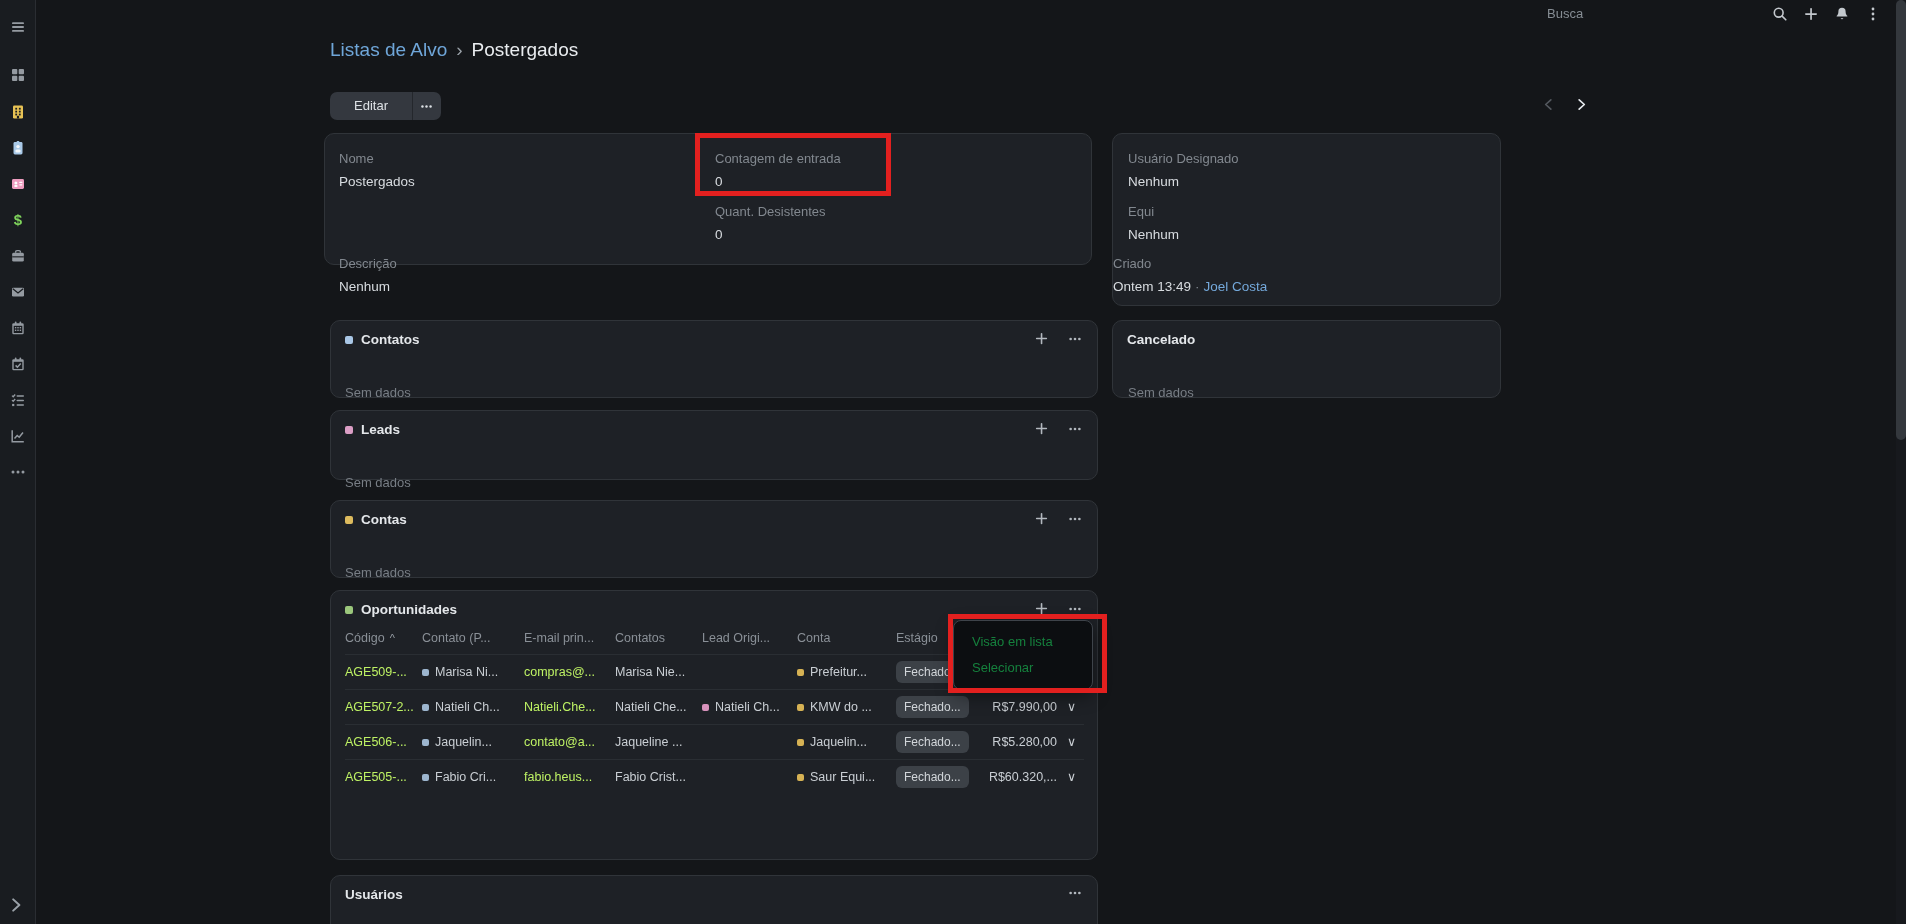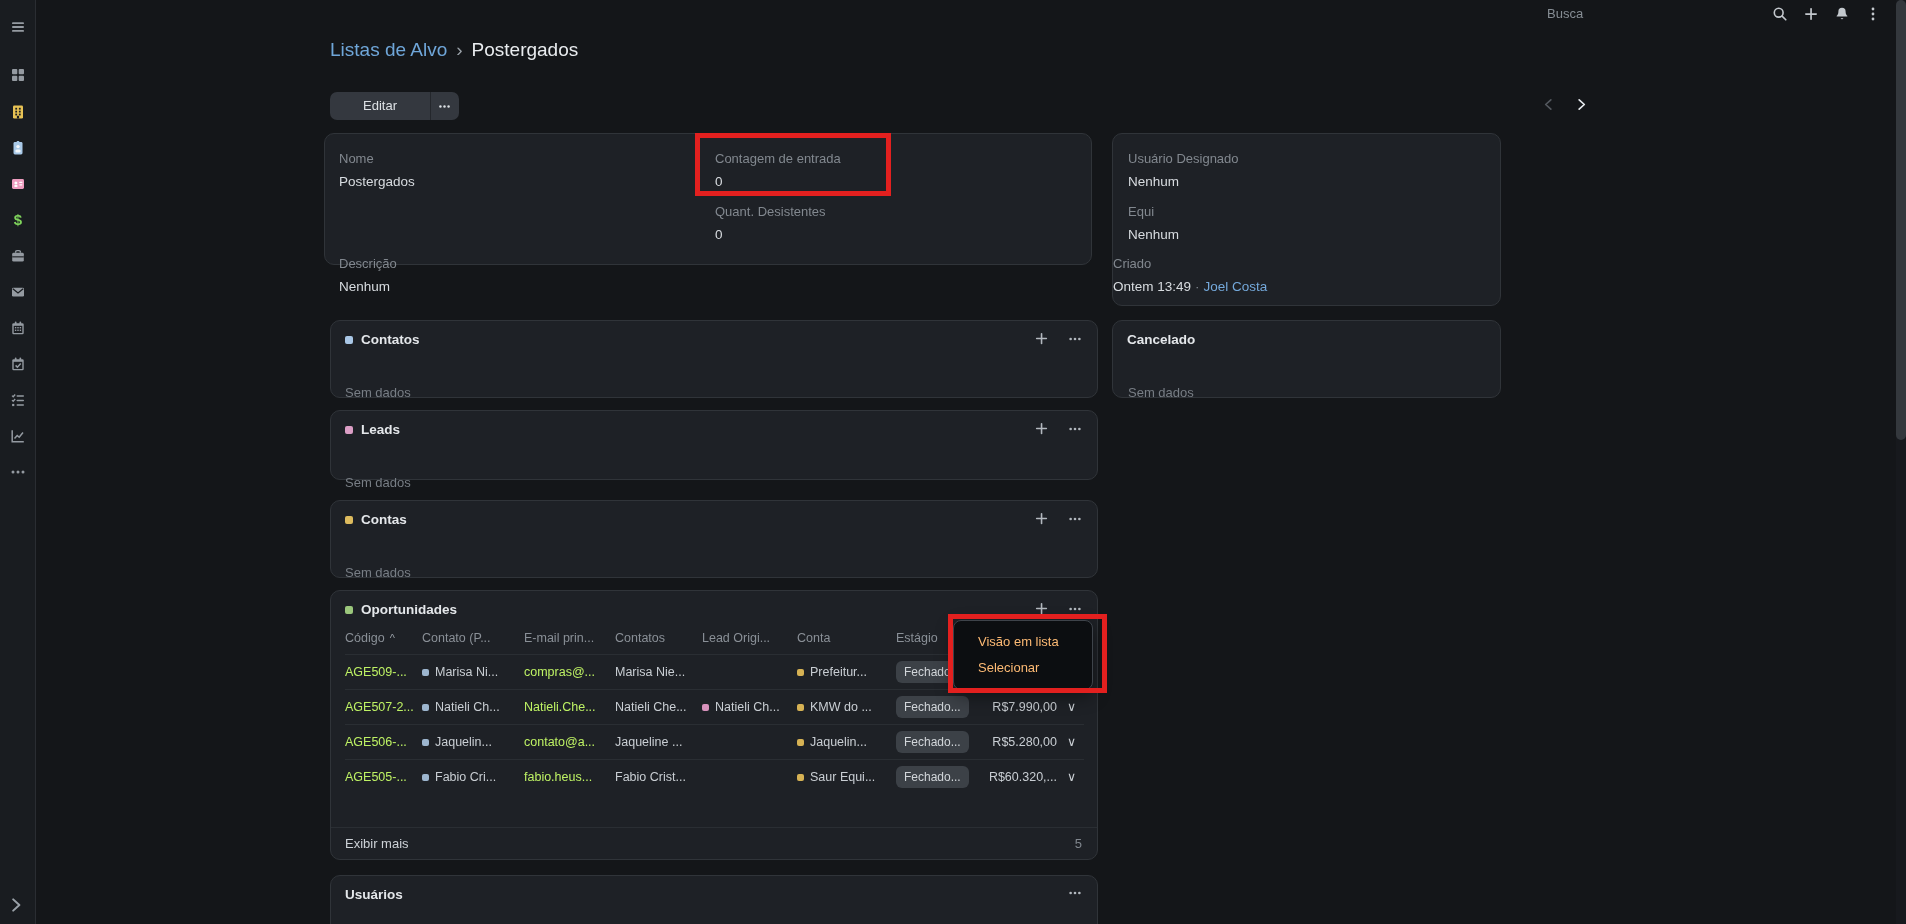--- a/index.html
+++ b/index.html
@@ -17,21 +17,21 @@
 .topbar-search{position:absolute;left:1547px;top:6px;font-size:13px;color:#868d94;cursor:text}
 .topbar-icons{position:absolute;left:1772px;top:6px;display:flex;gap:15px;color:#c3c8cd}
 .tb-ic{width:16px;height:16px;cursor:pointer}
 
 
 .breadcrumb{position:absolute;left:330px;top:39px;font-size:19px}
 .bc-parent{color:#6fa6d9;cursor:pointer}
 .bc-sep{color:#9aa1a8;margin:0 9px}
 .bc-current{color:#e9ecef}
 .btn-edit{position:absolute;left:330px;top:92px;height:28px;display:inline-flex;background:#34383f;border-radius:7px;overflow:hidden;font-size:13px;color:#dde1e5}
-.btn-edit .seg-main{padding:0 33px;line-height:28px;cursor:pointer}
+.btn-edit .seg-main{padding:0 24px;line-height:28px;cursor:pointer}
 .btn-edit .seg-div{width:1px;background:#24272c}
 .btn-edit .seg-more{width:28px;display:flex;align-items:center;justify-content:center;cursor:pointer}
 .nav-arrows{position:absolute;left:1541px;top:97px;display:flex;gap:18px}
 .nav-prev{color:#53585e;cursor:pointer}
 .nav-next{color:#e6eaee;cursor:pointer}
 
 
 .panel{position:absolute;background:#1e2126;border:1px solid #303439;border-radius:10px}
 #panel-overview{left:324px;top:133px;width:768px;height:132px}
 #panel-sideinfo{left:1112px;top:133px;width:389px;height:173px}
@@ -74,21 +74,21 @@
 .td-value{text-align:right;color:#d9dde1;padding-right:2px}
 .td-caret{text-align:center;color:#81878e;font-size:10px}
 .td-caret span{cursor:pointer}
 .sort-ind{color:#9aa1a8;margin-left:5px;font-size:11px}
 .show-more{position:absolute;left:0;right:0;bottom:0;height:32px;border-top:1px solid #2a2e33;font-size:13px;line-height:31px}
 .sm-label{position:absolute;left:14px;color:#ccd1d6;cursor:pointer}
 .sm-count{position:absolute;right:15px;color:#81878e}
 
 
 .context-menu{position:absolute;left:953px;top:620px;width:140px;height:70px;background:#0c0e11;border:1px solid #3e434a;border-radius:8px;z-index:5;padding-top:8px;box-shadow:0 6px 18px rgba(0,0,0,.45)}
-.menu-item{height:26px;line-height:26px;padding-left:24px;font-size:13px;color:#fdba74;cursor:pointer}
+.menu-item{height:26px;line-height:26px;padding-left:18px;font-size:13px;color:#15803d;cursor:pointer}
 .annotation-box{position:absolute;border:5px solid #e3201f;z-index:6}
 #anno1{left:695px;top:133px;width:196px;height:63px}
 #anno2{left:948px;top:614px;width:159px;height:79px}
 
 
 .scroll-track{position:absolute;right:0;top:0;width:10px;height:100%;background:#17191d}
 .scroll-thumb{position:absolute;right:0;top:0;width:10px;height:440px;background:#34383d;border-radius:5px;cursor:pointer}
 </style>
 </head>
 <body>
@@ -466,24 +466,20 @@
             <td><a class="cell-link">fabio.heus...</a></td>
             <td>Fabio Crist...</td>
             <td></td>
             <td><span class="rb" style="background:#d6b254"></span>Saur Equi...</td>
             <td><span class="chip">Fechado...</span></td>
             <td class="td-value">R$60.320,...</td>
             <td class="td-caret"><span>∨</span></td>
           </tr>
         </tbody>
       </table>
-    <div class="show-more">
-      <span class="sm-label">Exibir mais</span>
-      <span class="sm-count">5</span>
-    </div>
   </div>
 
   <div class="panel" id="panel-usuarios">
     <div class="phead">
         <span class="ptitle">Usuários</span>
       </div>
     <div class="pactions">
         <span><svg viewBox="0 0 16 16" width="14" height="14">
             <g fill="currentColor">
               <circle cx="3" cy="8" r="1.5"></circle>

